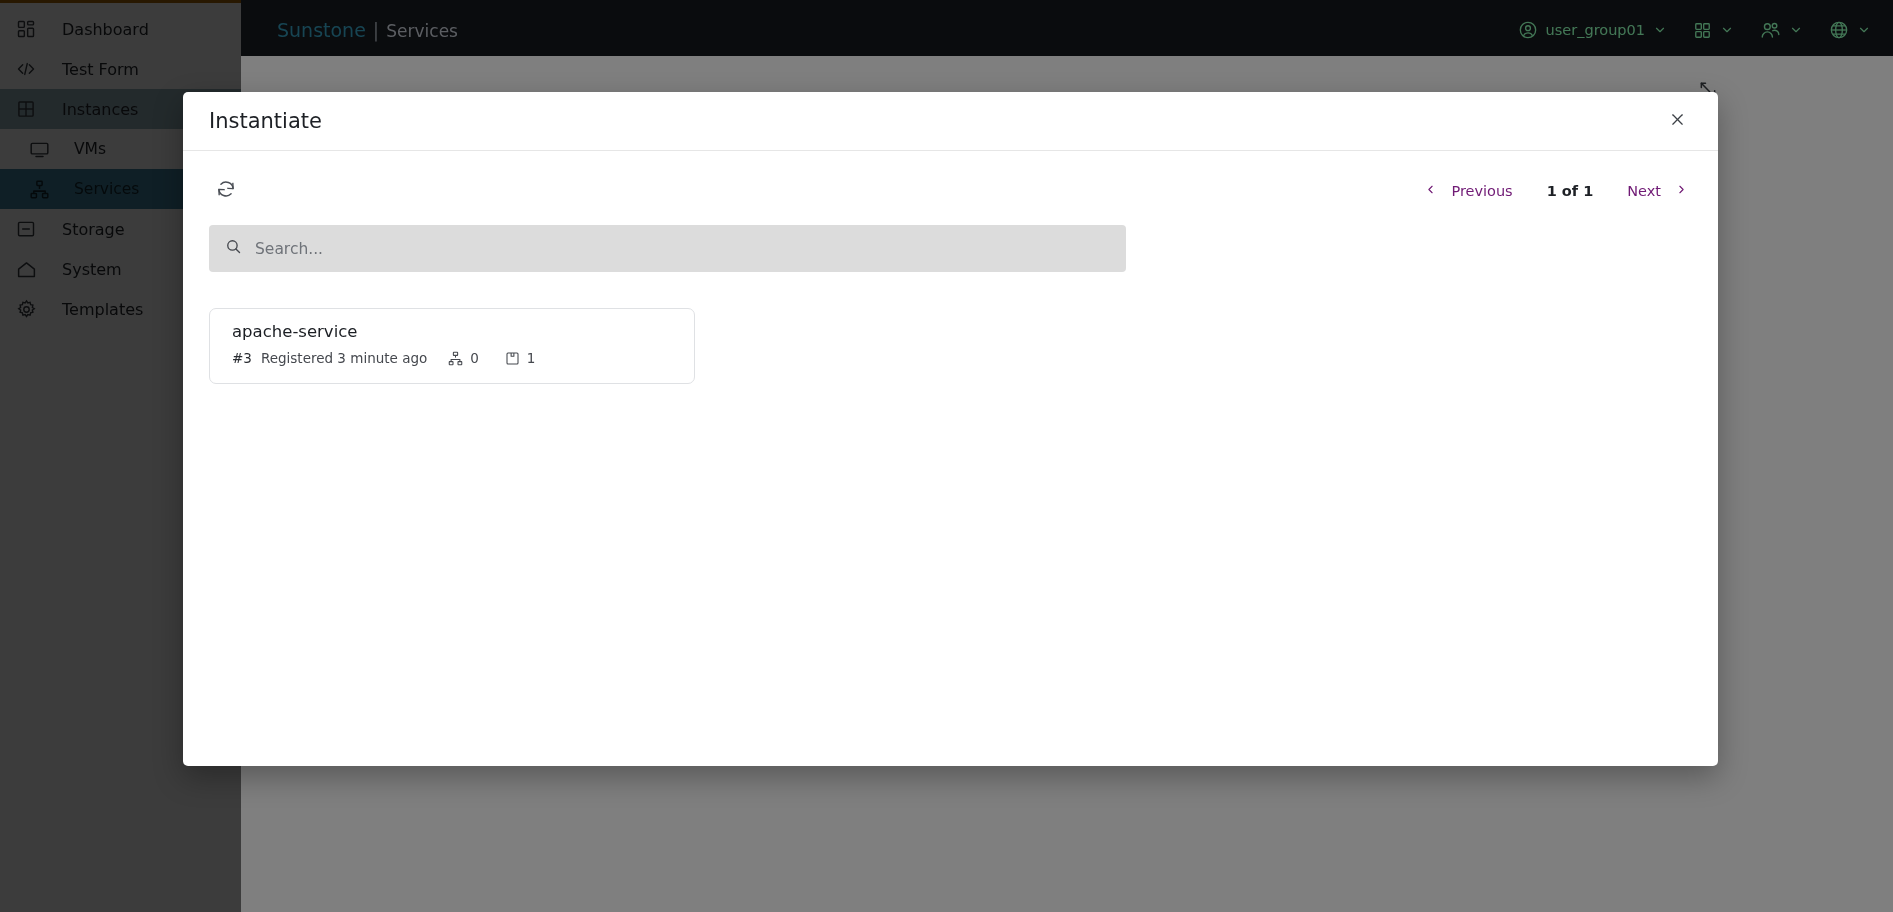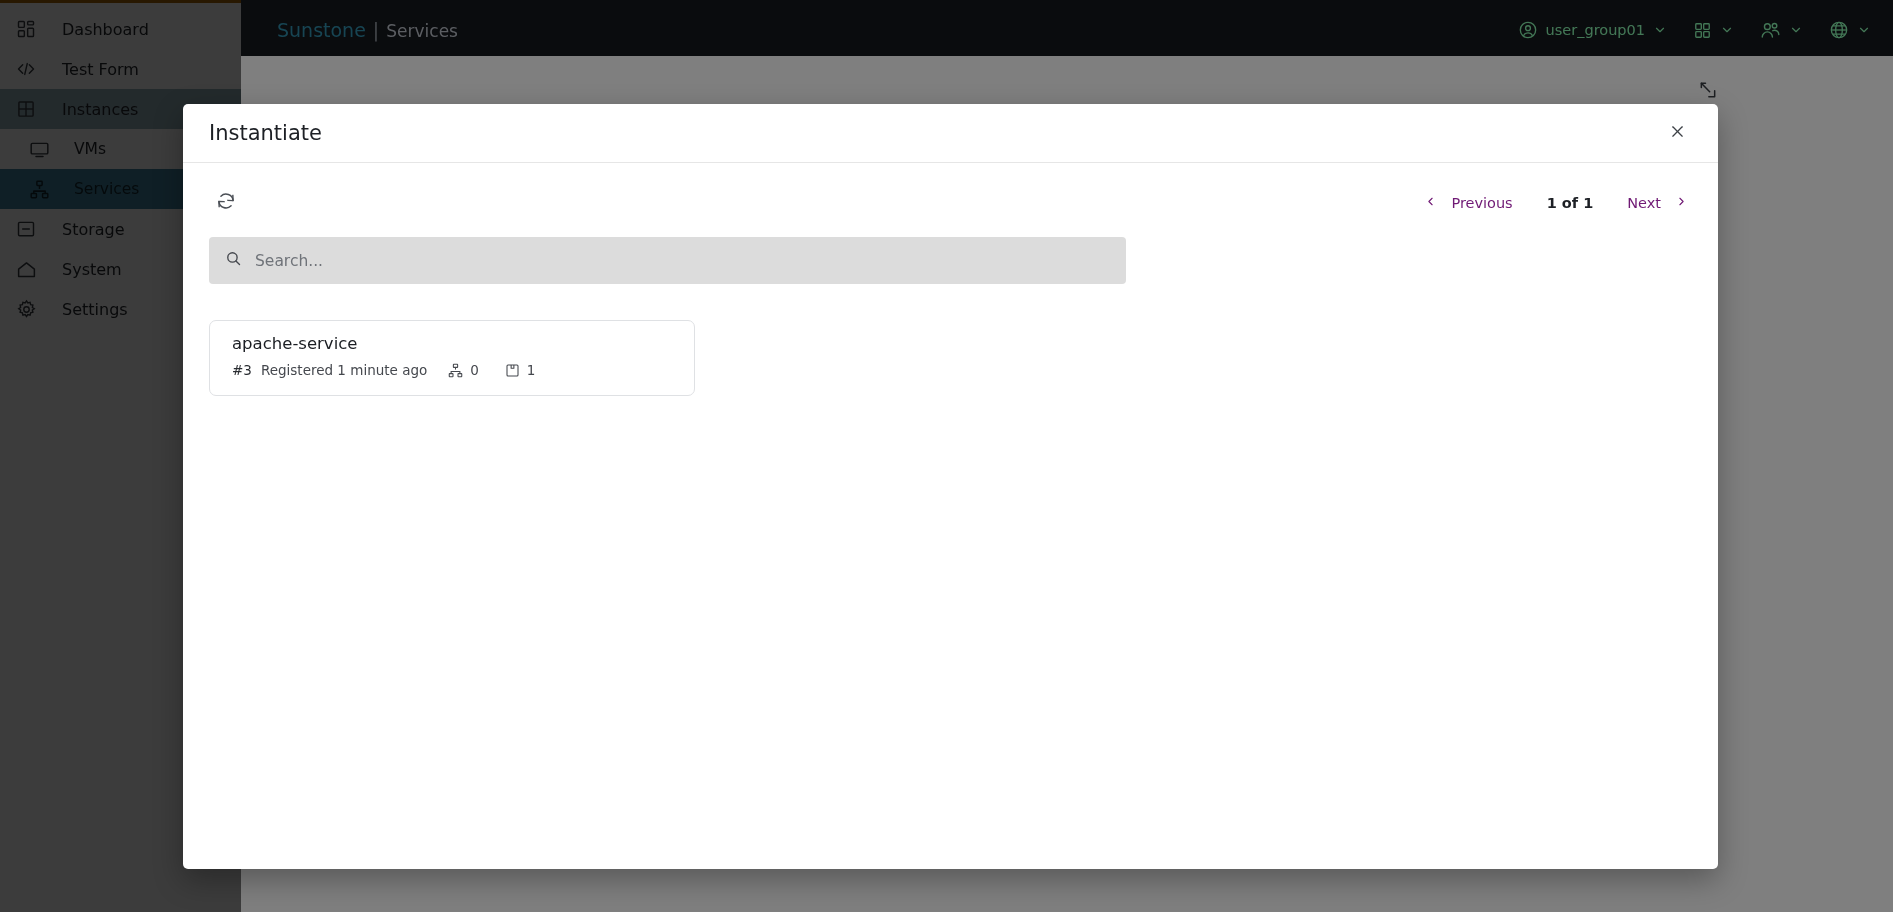--- a/index.html
+++ b/index.html
@@ -149,23 +149,23 @@
     left: 0; top: 0;
     width: 241px; height: 912px;
     background: rgba(0,0,0,0.5);
     z-index: 11;
   }
 
   
   .modal {
     position: absolute;
     left: 183px;
-    top: 104px;
+    top: 92px;
     width: 1535px;
-    height: 765px;
+    height: 674px;
     background: #ffffff;
     border-radius: 5px;
     z-index: 20;
     display: flex;
     flex-direction: column;
     box-shadow: 0 11px 30px rgba(0,0,0,0.30);
     overflow: hidden;
   }
   .modal-head {
     height: 59px;
@@ -376,21 +376,21 @@
         <span class="mi-label">System</span>
       </div>
 
       <div class="menu-item">
         <span class="mi-icon">
           <svg width="21" height="21" viewBox="0 0 24 24" fill="none" stroke="currentColor" stroke-width="1.6">
               <circle cx="12" cy="12" r="3.1"></circle>
               <path d="M12 2.2 l1.5 2.2 2.6-.6 .6 2.6 2.6 .6 -.6 2.6 2.2 1.5 -2.2 1.5 .6 2.6 -2.6 .6 -.6 2.6 -2.6-.6 -1.5 2.2 -1.5-2.2 -2.6 .6 -.6-2.6 -2.6-.6 .6-2.6 -2.2-1.5 2.2-1.5 -.6-2.6 2.6-.6 .6-2.6 2.6 .6 Z"></path>
             </svg>
         </span>
-        <span class="mi-label">Settings</span>
+        <span class="mi-label">Templates</span>
       </div>
 
     </nav>
   </aside>
 
   <div class="main">
 
     <header class="topbar">
       <div class="topbar-title">
         <span class="tb-app">Sunstone</span>
@@ -538,21 +538,21 @@
             </svg>
         </span>
         <input class="search-input" type="text" placeholder="Search..." style="">
       </div>
 
       <div class="card-grid">
         <div class="service-card">
           <div class="card-title">apache-service</div>
           <div class="card-meta">
             <span class="meta-id">#3</span>
-            <span class="meta-registered">Registered 1 minute ago</span>
+            <span class="meta-registered">Registered 3 minute ago</span>
             <span class="meta-stat">
               <span>
                 <svg width="15" height="15" viewBox="0 0 24 24" fill="none" stroke="currentColor" stroke-width="1.7">
                     <rect x="8.6" y="2" width="6.8" height="5" rx="0.7"></rect>
                     <rect x="2" y="17" width="6" height="5" rx="0.7"></rect>
                     <rect x="16" y="17" width="6" height="5" rx="0.7"></rect>
                     <path d="M12 7 v3.6"></path>
                     <path d="M5 17 v-3.4 h14 v3.4"></path>
                     <line x1="5" y1="13.6" x2="19" y2="13.6"></line>
                   </svg>

